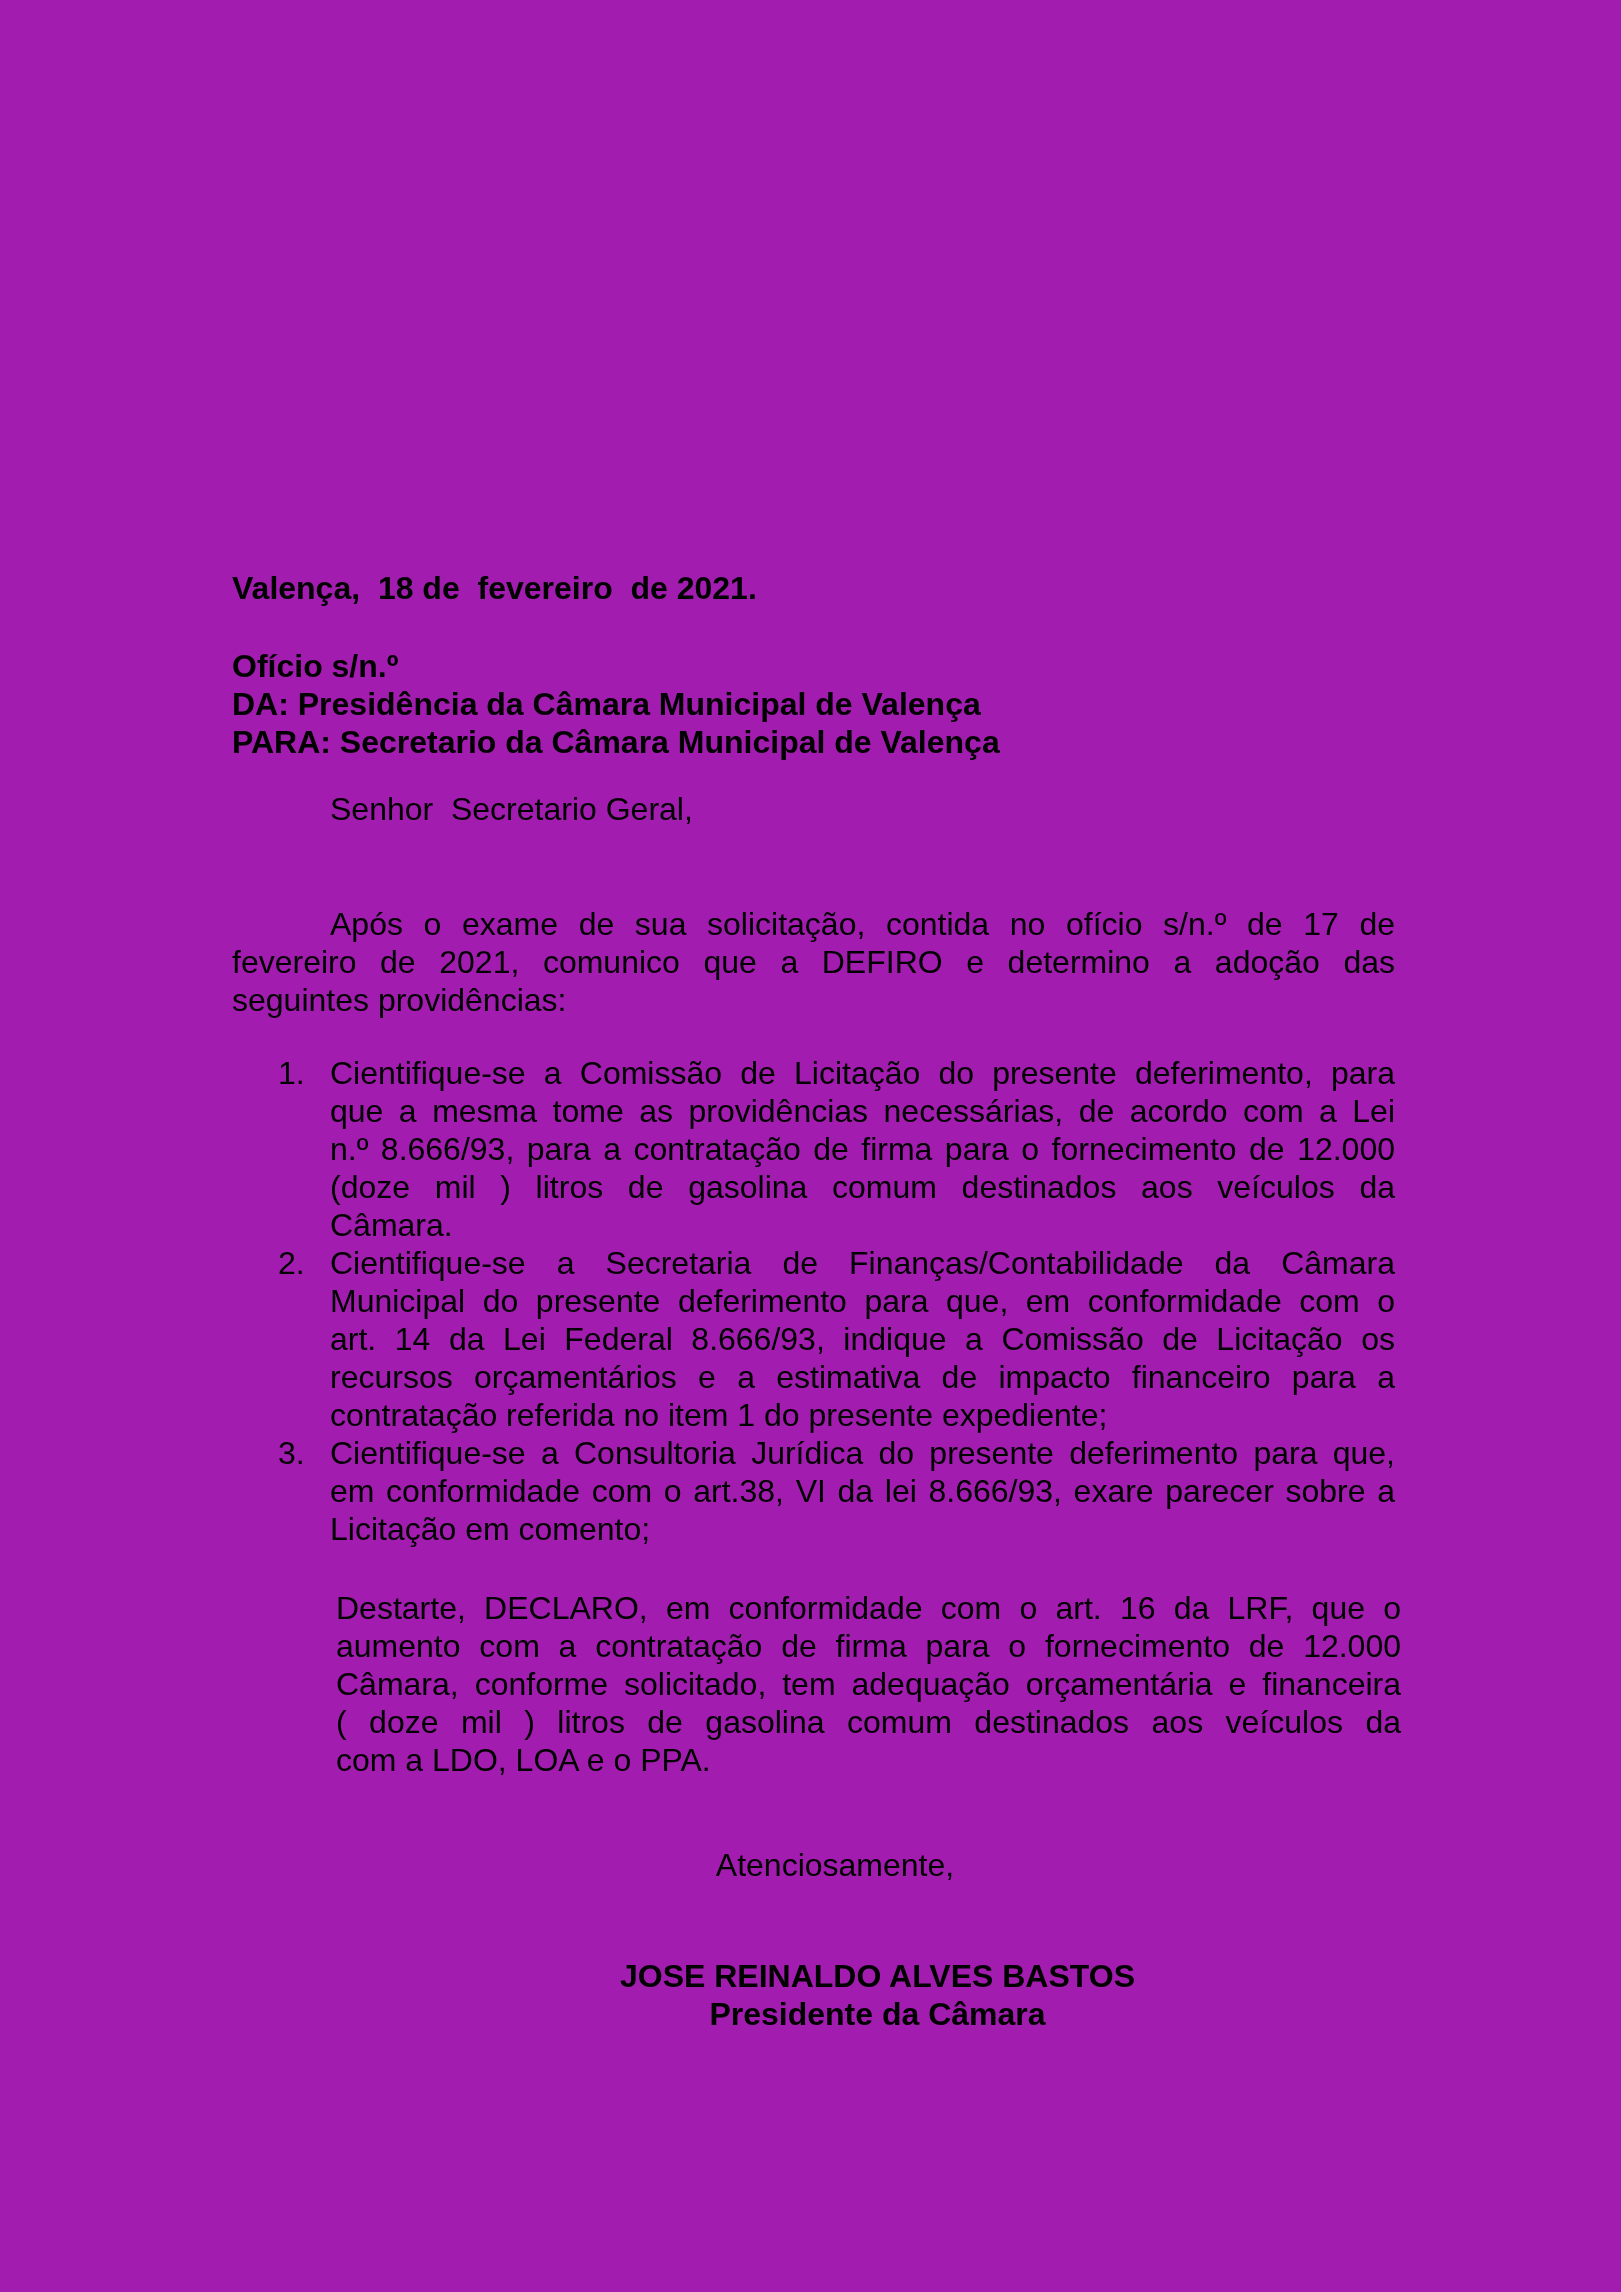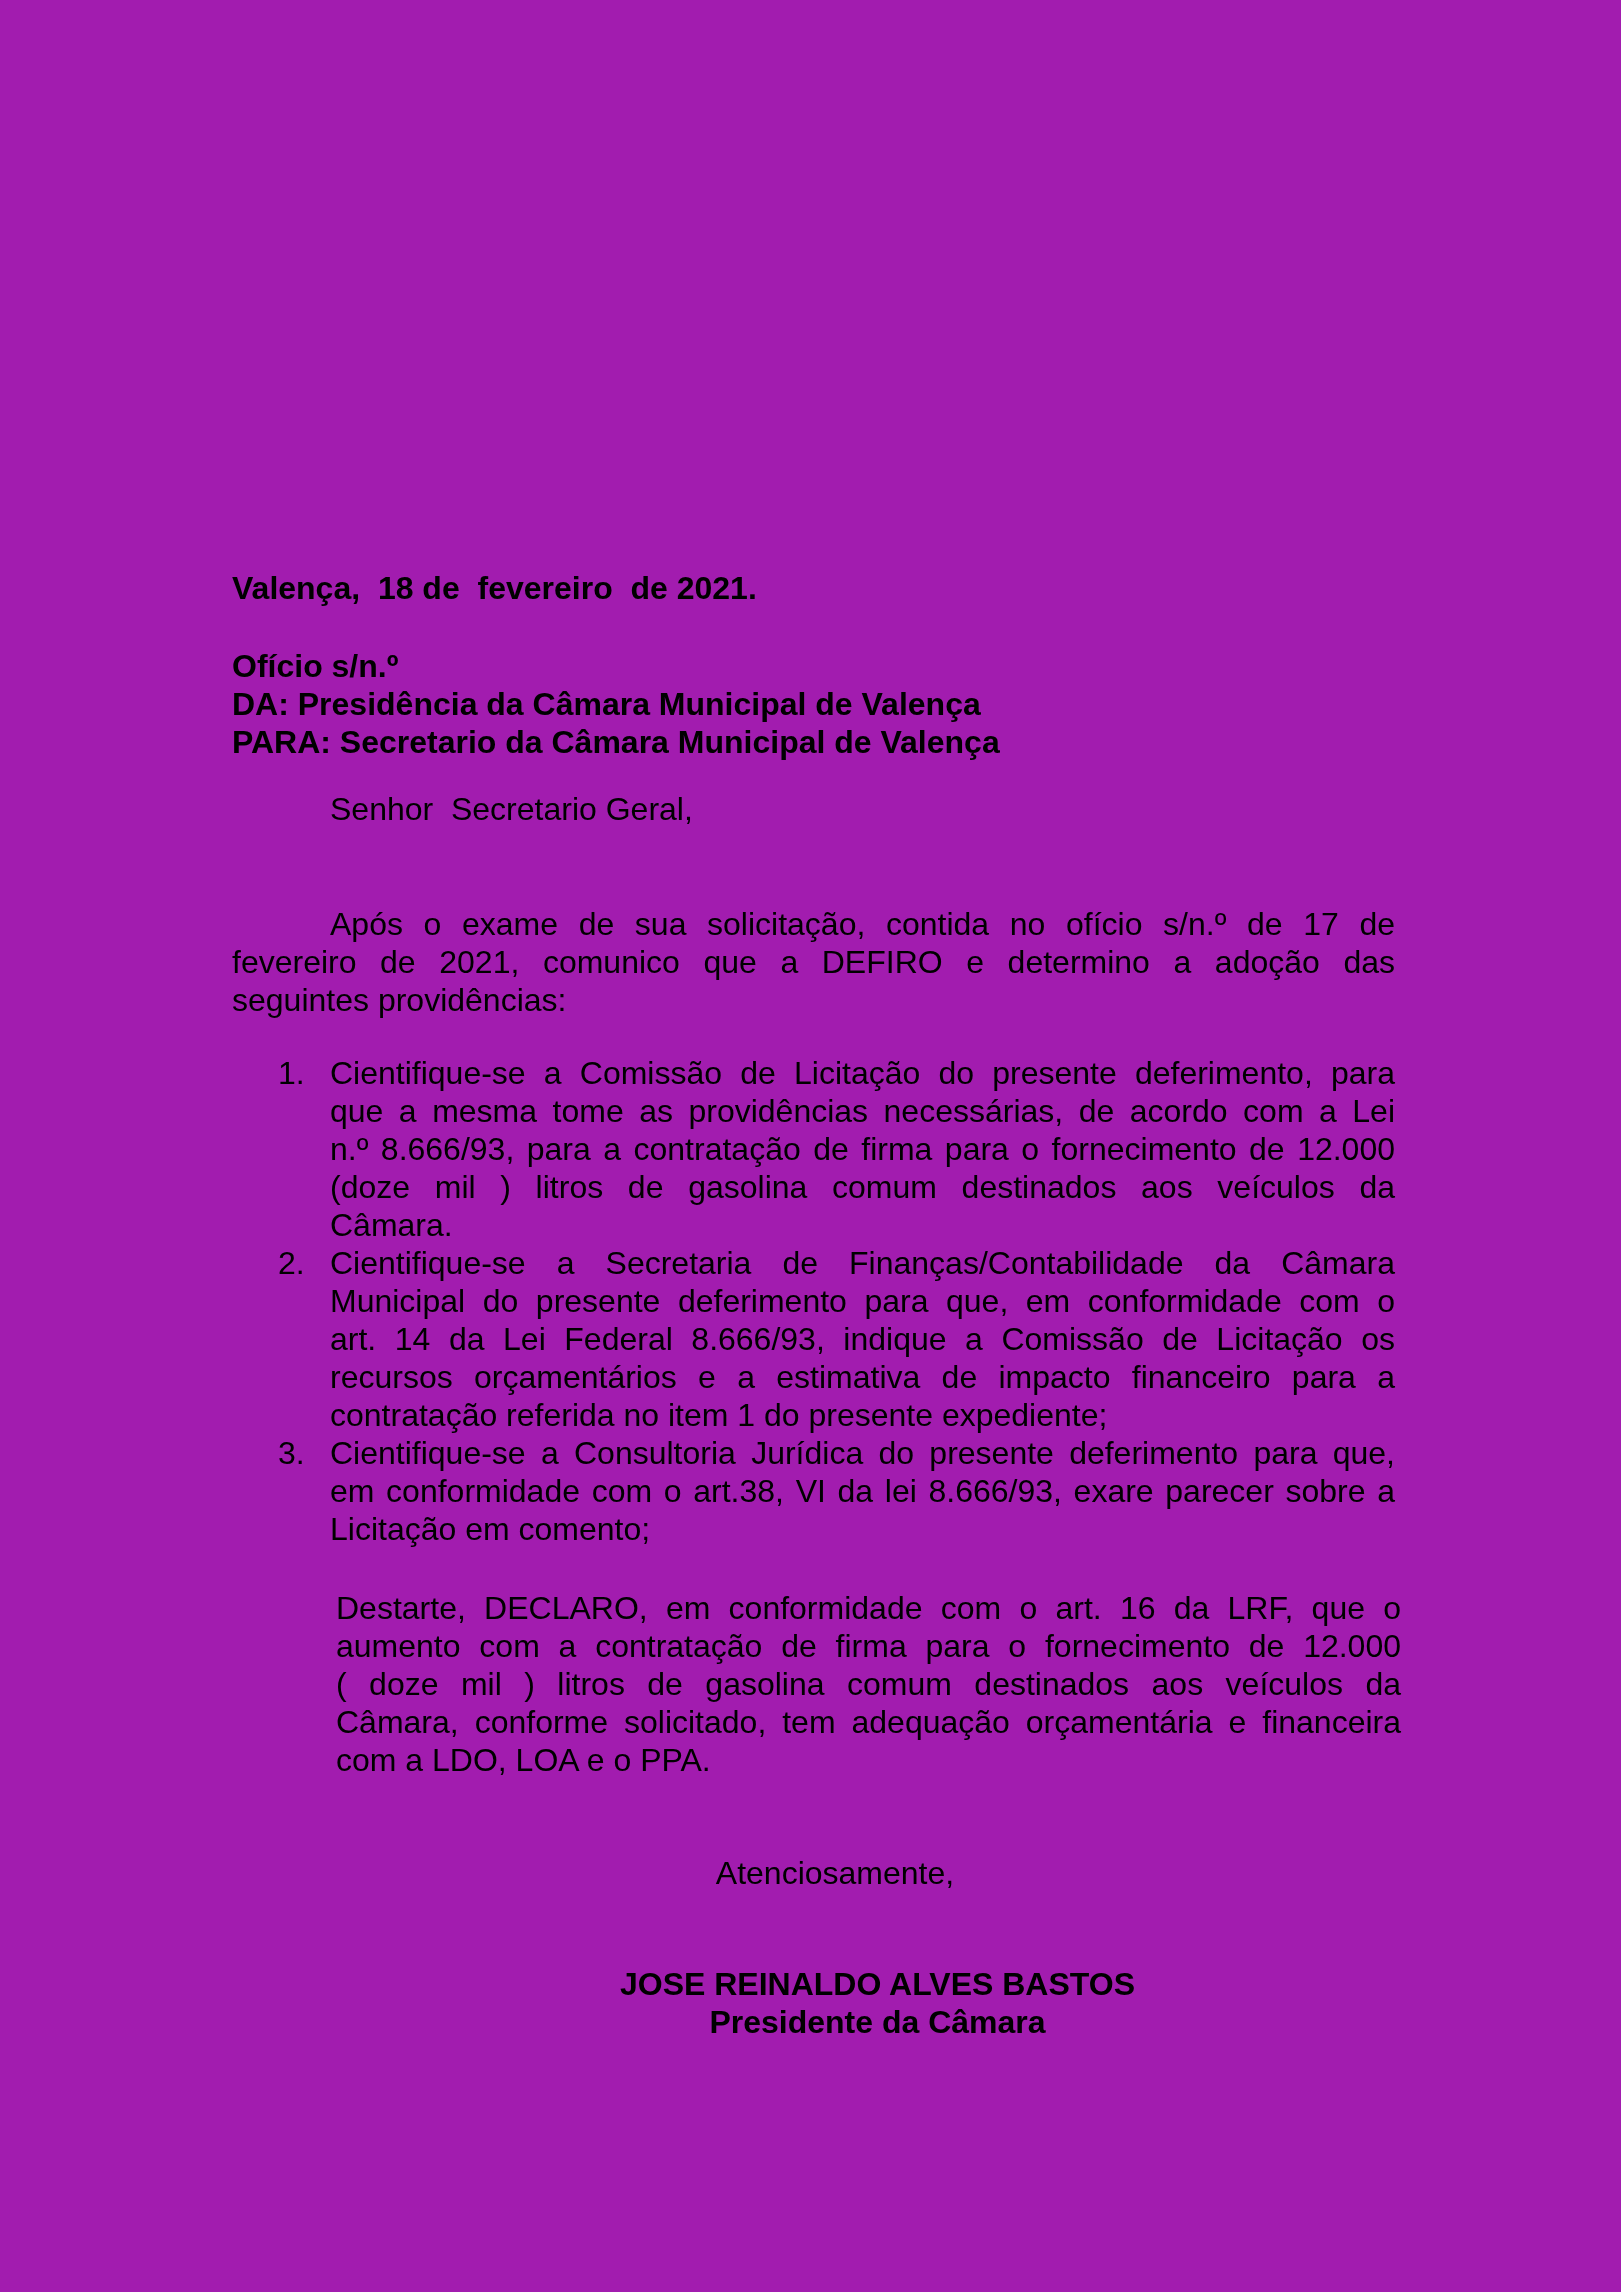--- a/index.html
+++ b/index.html
@@ -19,21 +19,21 @@
     overflow: hidden;
   }
   .block {
     position: absolute;
     left: 232px;
     width: 1163px;
   }
   .bold   { font-weight: bold; }
   .pre    { white-space: pre-wrap; }
   .indent { text-indent: 98px; }
-  .center { text-align: center; margin-top: 8px; }
+  .center { text-align: center; }
   
   .j {
     text-align: justify;
     text-align-last: justify;
   }
   .list-item {
     position: relative;
     padding-left: 98px;
   }
   .num {
@@ -88,22 +88,22 @@
       <div class="line j">Cientifique-se a Consultoria Jurídica do presente deferimento para que,</div>
       <div class="line j">em conformidade com o art.38, VI da lei 8.666/93, exare parecer sobre a</div>
       <div class="line">Licitação em comento;</div>
     </div>
 
   </div>
 
   <div class="block" style="top:1589px; left:336px; width:1065px">
     <div class="line j">Destarte,  DECLARO, em conformidade com o art. 16 da LRF, que o</div>
     <div class="line j">aumento com a contratação de firma para o fornecimento de 12.000</div>
+    <div class="line j">Câmara, conforme solicitado, tem adequação orçamentária e financeira</div>
     <div class="line j">( doze mil  ) litros de gasolina comum destinados aos veículos da</div>
-    <div class="line j">Câmara, conforme solicitado, tem adequação orçamentária e financeira</div>
     <div class="line">com a LDO, LOA e o PPA.</div>
   </div>
 
   <div class="block center" style="top:1846px; left:275px; width:1120px">Atenciosamente,</div>
 
   <div class="block center bold" style="top:1957px; left:330px; width:1095px">
     <div class="line">JOSE REINALDO ALVES BASTOS</div>
     <div class="line">Presidente da Câmara</div>
   </div>
 

